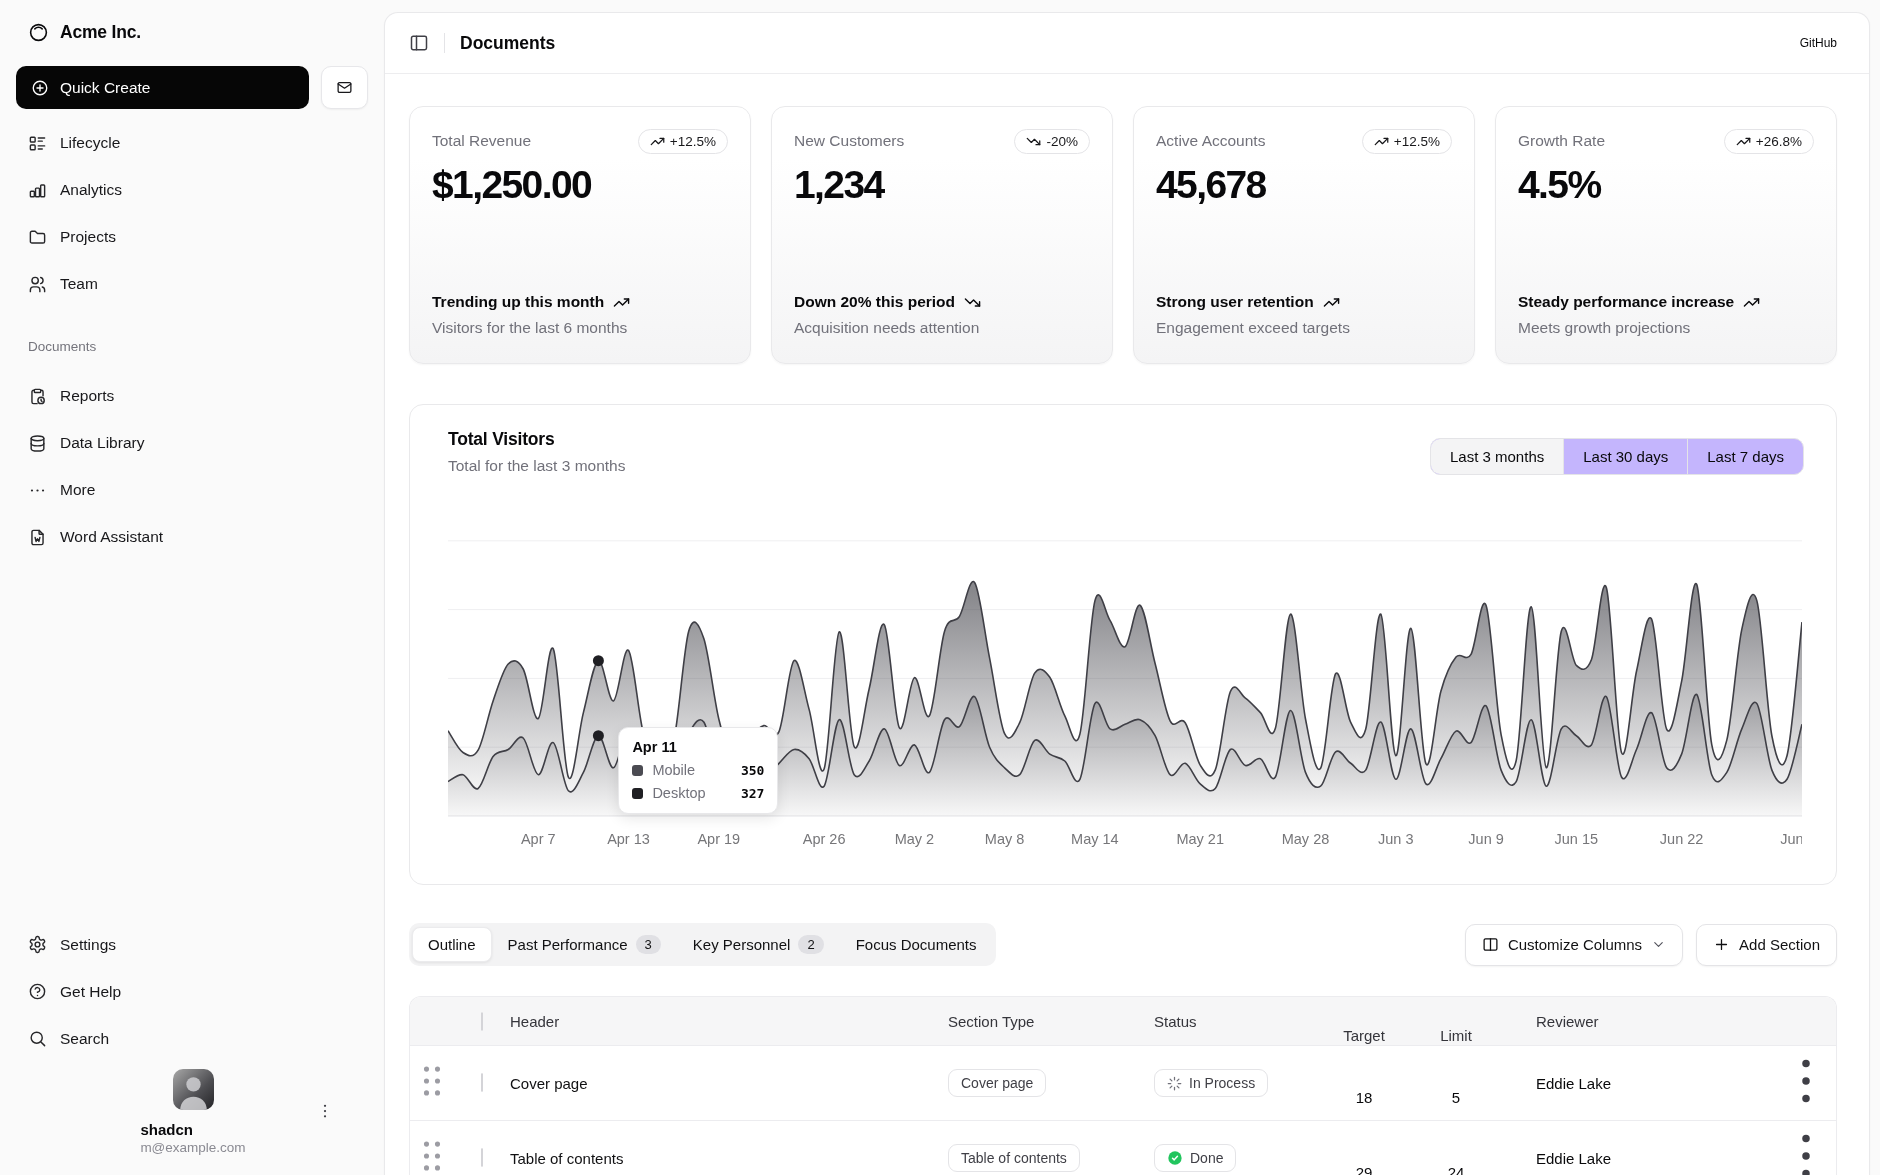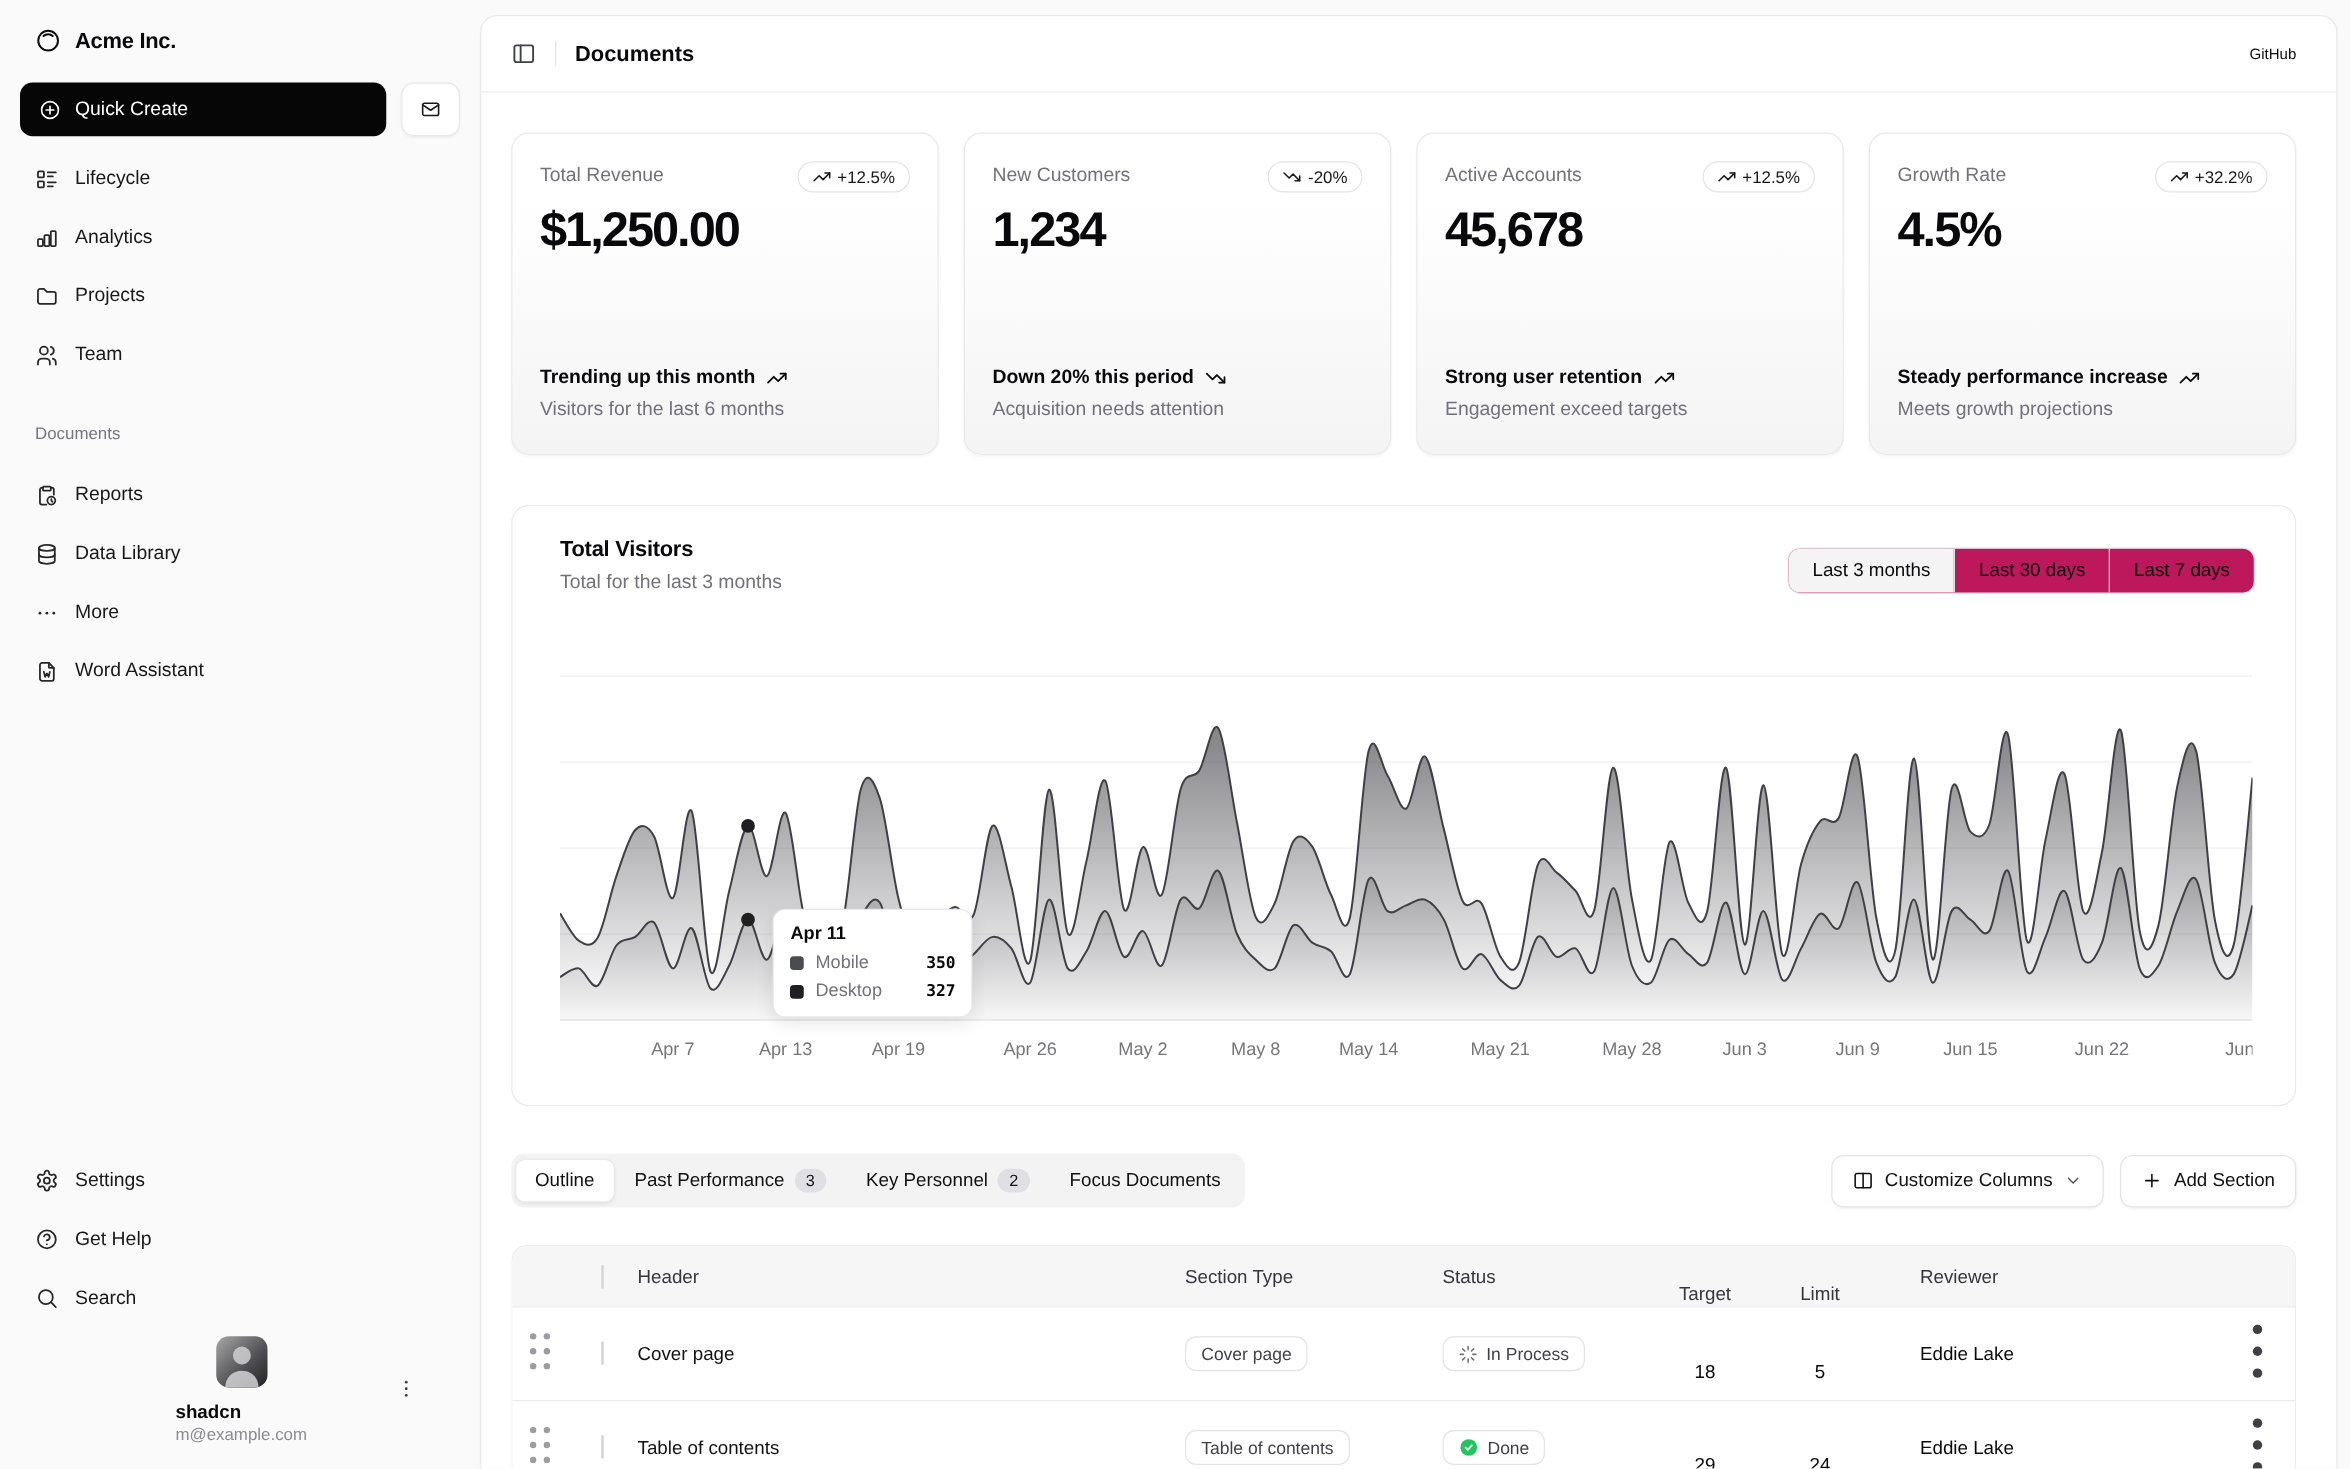--- a/index.html
+++ b/index.html
@@ -59,21 +59,21 @@
   .card-ft { margin-top:auto; display:flex; gap:9px; align-items:flex-start; font-size:15.5px; font-weight:600; line-height:1.45; }
   .card-ft .i { width:17px; height:17px; margin-top:3px; flex-shrink:0; }
   .card-fd { margin-top:6px; font-size:15.5px; color:#71717a; }
 
   
   .chart-card { margin-top:40px; border:1px solid #e9e9eb; border-radius:14px; padding:24px 38px 30px;
                 position:relative; background:#fff; }
   .chart-title { font-size:17.5px; font-weight:700; letter-spacing:-0.2px; }
   .chart-sub { margin-top:7px; font-size:15.5px; color:#71717a; }
   .range { position:absolute; top:33px; right:32px; display:flex; border:1px solid #e4e4e7; border-radius:10px;
-           overflow:hidden; background:#be185d; }
+           overflow:hidden; background:#c4b5fd; }
   .range-opt { padding:9px 19px; font-size:15px; color:#09090b; border-left:1px solid #e4e4e7; cursor:pointer; white-space:nowrap; }
   .range-opt:first-child { border-left:none; }
   .range-opt.sel { background:#f4f4f5; }
   .chart-plot { margin-top:57px; position:relative; width:1354px; height:322px; }
   .tooltip { position:absolute; width:160px; background:#fff; border:1px solid #e8e8ea; border-radius:10px;
              box-shadow:0 5px 14px rgba(0,0,0,.09); padding:11px 13px 12px; font-size:14.5px; }
   .tt-title { font-weight:600; }
   .tt-row { display:flex; align-items:center; gap:9px; margin-top:7px; }
   .tt-swatch { width:11px; height:11px; border-radius:3px; flex-shrink:0; }
   .tt-label { color:#71717a; flex:1; }
@@ -333,21 +333,21 @@
             <div class="card-fd">Engagement exceed targets</div>
           </div>
           <div class="card">
             <div class="card-top">
               <div class="card-label">Growth Rate</div>
               <span class="badge-trend">
                 <span class="i"><svg viewBox="0 0 24 24" fill="none" stroke="currentColor" stroke-width="2" stroke-linecap="round" stroke-linejoin="round" width="100%" height="100%">
                     <path d="m22 7-8.5 8.5-5-5L2 17"></path>
                     <path d="M16 7h6v6"></path>
                   </svg></span>
-                <span>+32.2%</span>
+                <span>+26.8%</span>
               </span>
             </div>
             <div class="card-value">4.5%</div>
             <div class="card-ft">
               <span>Steady performance increase</span>
               <span class="i"><svg viewBox="0 0 24 24" fill="none" stroke="currentColor" stroke-width="2" stroke-linecap="round" stroke-linejoin="round" width="100%" height="100%">
                   <path d="m22 7-8.5 8.5-5-5L2 17"></path>
                   <path d="M16 7h6v6"></path>
                 </svg></span>
             </div>

